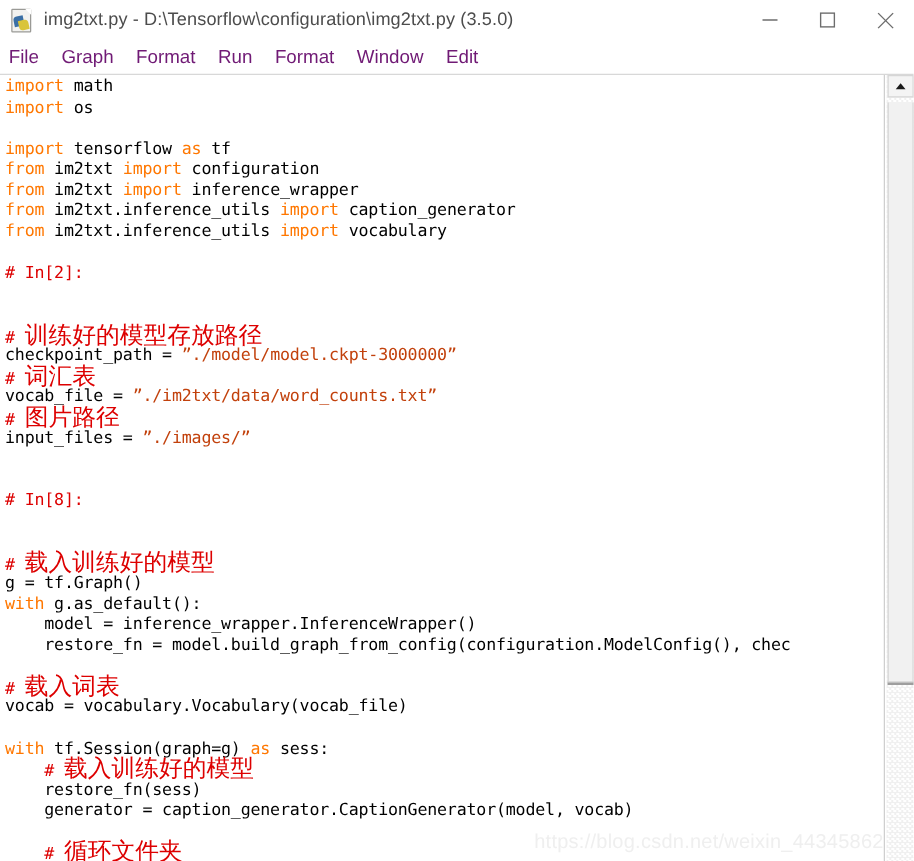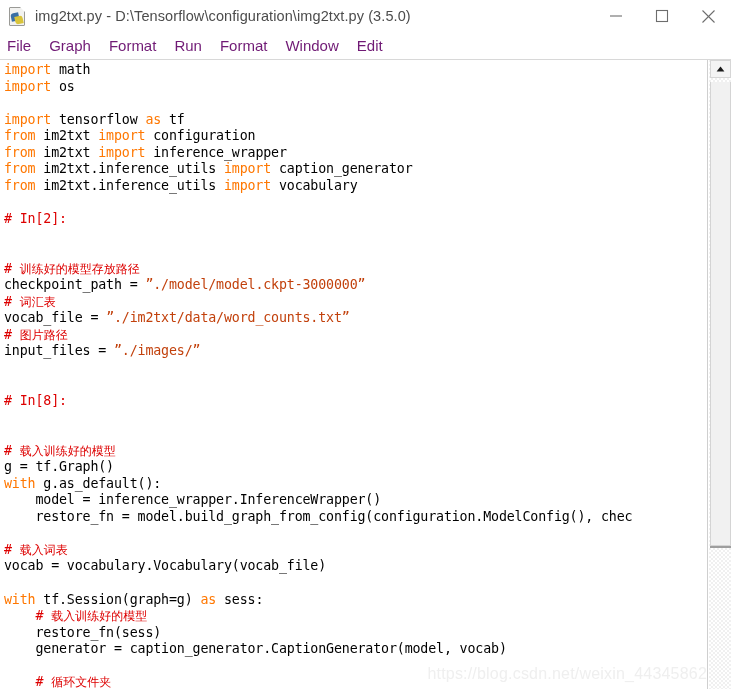--- a/index.html
+++ b/index.html
@@ -145,22 +145,22 @@
     color: #000000;
     white-space: pre;
     letter-spacing: -0.15px;
   }
   .ln { display: block; height: 16.55px; }
   .kw  { color: #ff7700; }
   .str { color: #c2410c; }
   .cmt { color: #dd0000; }
   .plain { color: #000000; }
   .cn {
-    font-family: Liberation Sans, sans-serif;
-    font-size: 12px;
+    font-family: Liberation Mono, monospace;
+    font-size: 19px;
     letter-spacing: 0px;
     margin-top: 21px;
   }
 
   
   #vscrollbar {
     position: absolute;
     right: 0; top: 0;
     width: 23px;
     bottom: 0;

